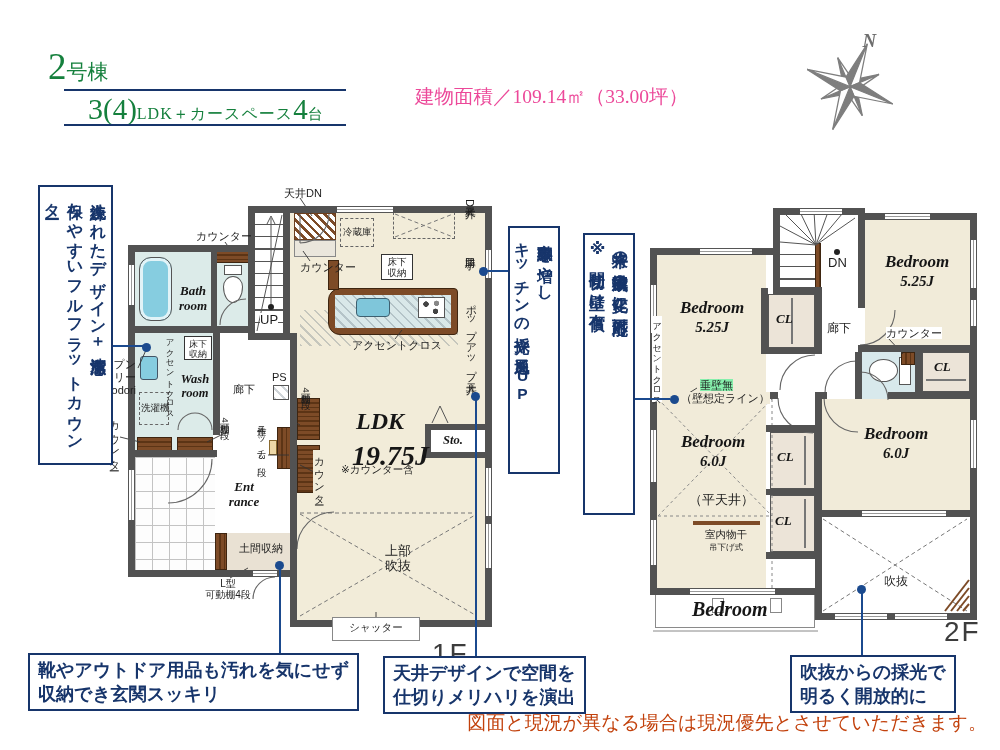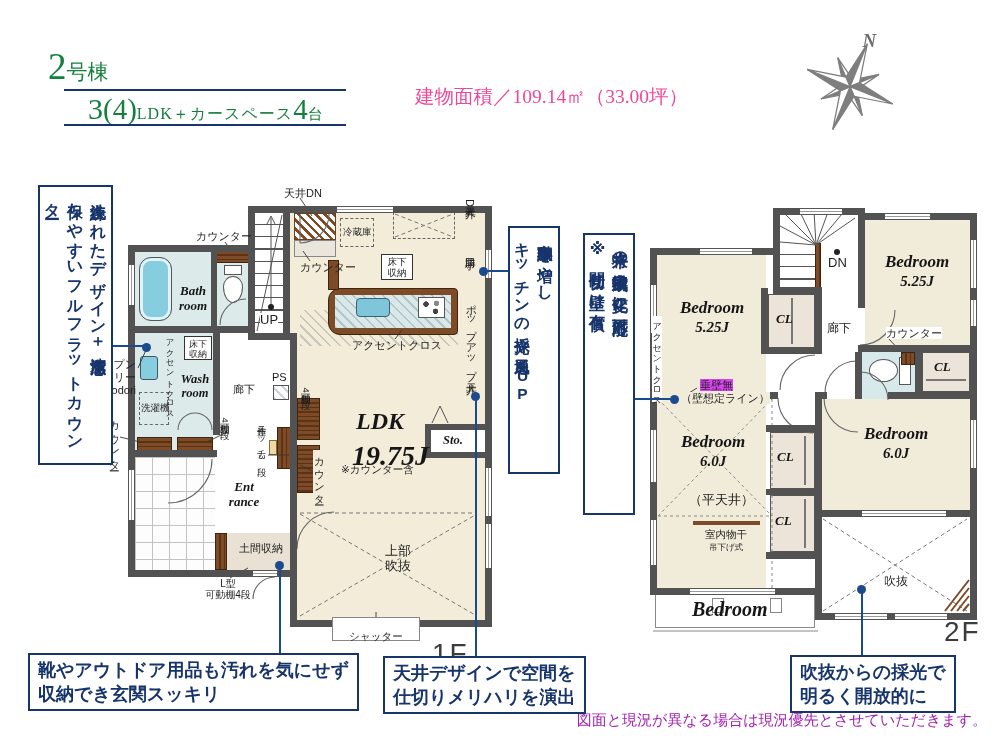--- a/index.html
+++ b/index.html
@@ -341,36 +341,36 @@
   <div class="lbl v" style="left:313px;top:450px;font-size:10.5px;background:#f2ecd9">カウンター</div>
   <div class="lbl ser" style="left:356px;top:408px;font-size:24px">LDK</div>
   <div class="lbl ser" style="left:352px;top:440px;font-size:28px">19.75J</div>
   <div class="lbl" style="left:341px;top:464px;font-size:10.5px">※カウンター含</div>
   <div class="lbl ser" style="left:443px;top:433px;font-size:12.5px">Sto.</div>
   <div class="lbl" style="left:260px;top:313px;font-size:13px;background:#fff">UP</div>
   <div class="lbl ser ctr" style="left:218px;top:480px;width:52px;font-size:13px"><span>Ent</span><br><span>rance</span></div>
   <div class="lbl" style="left:239px;top:542px;font-size:11px">土間収納</div>
   <div class="lbl ctr" style="left:196px;top:578px;width:64px;font-size:10px"><span>L型</span><br><span>可動棚4段</span></div>
   <div class="lbl ctr" style="left:378px;top:544px;width:40px;font-size:13px"><span>上部</span><br><span>吹抜</span></div>
-  <div class="boxlbl" style="left:332px;top:617px;width:88px;height:24px;font-size:10.5px;border-color:#888;padding-top:12px;z-index:5">シャッター</div>
+  <div class="boxlbl" style="left:332px;top:617px;width:88px;height:24px;font-size:10.5px;border-color:#888;padding-top:3px;z-index:5">シャッター</div>
   <div class="ftag" style="left:432px;top:638px">1F</div>
 
   <div class="lbl" style="left:828px;top:256px;font-size:13px">DN</div>
   <div class="lbl ser ctr" style="left:662px;top:298px;width:100px;font-size:17px"><span>Bedroom</span><br><span style="font-size:15px">5.25J</span></div>
   <div class="lbl ser ctr" style="left:866px;top:252px;width:102px;font-size:17px"><span>Bedroom</span><br><span style="font-size:15px">5.25J</span></div>
   <div class="lbl ser ctr" style="left:663px;top:432px;width:100px;font-size:17px"><span>Bedroom</span><br><span style="font-size:15px">6.0J</span></div>
   <div class="lbl ser ctr" style="left:846px;top:424px;width:100px;font-size:17px"><span>Bedroom</span><br><span style="font-size:15px">6.0J</span></div>
   <div class="lbl ser" style="left:776px;top:312px;font-size:13px">CL</div>
   <div class="lbl ser" style="left:934px;top:360px;font-size:13px">CL</div>
   <div class="lbl ser" style="left:777px;top:450px;font-size:13px">CL</div>
   <div class="lbl ser" style="left:775px;top:514px;font-size:13px">CL</div>
   <div class="lbl" style="left:827px;top:322px;font-size:12px">廊下</div>
   <div class="lbl" style="left:886px;top:327px;font-size:11px;background:#fff">カウンター</div>
   <div class="lbl v" style="left:652px;top:316px;font-size:9px;background:#fff;z-index:6">アクセントクロス</div>
-  <div class="lbl" style="left:700px;top:379px;font-size:11px;background:#d946ef">垂壁無</div>
+  <div class="lbl" style="left:700px;top:379px;font-size:11px;background:#86efac">垂壁無</div>
   <div class="lbl" style="left:681px;top:392px;font-size:11px;background:#f1ebd9">（壁想定ライン）</div>
   <div class="lbl" style="left:689px;top:493px;font-size:13px">（平天井）</div>
   <div class="lbl ctr" style="left:696px;top:529px;width:60px;font-size:10.5px"><span>室内物干</span><br><span style="font-size:8.5px">吊下げ式</span></div>
   <div class="lbl ser" style="left:692px;top:598px;font-size:20px">Bedroom</div>
   <div class="lbl" style="left:884px;top:575px;font-size:12px">吹抜</div>
   <div class="ftag" style="left:944px;top:616px">2F</div>
 
   <div class="notev" style="left:38px;top:185px;height:280px;font-size:16px;line-height:23px">
     <span class="col">洗練されたデザイン＋清潔感を</span>
     <span class="col">保ちやすいフルフラットカウンター</span>
@@ -404,15 +404,15 @@
   <div class="bline" style="left:861px;top:590px;width:2px;height:65px"></div>
   <div class="dot" style="left:142px;top:343px"></div>
   <div class="dot" style="left:479px;top:267px"></div>
   <div class="dot" style="left:471px;top:392px"></div>
   <div class="dot" style="left:275px;top:561px"></div>
   <div class="dot" style="left:670px;top:395px"></div>
   <div class="dot" style="left:857px;top:585px"></div>
   <div class="kdot" style="left:268px;top:304px"></div>
   <div class="kdot" style="left:834px;top:249px"></div>
 
-  <div class="lbl" style="left:455px;top:712px;width:532px;text-align:right;font-size:15px;color:#a21caf">図面と現況が異なる場合は現況優先とさせていただきます。</div>
+  <div class="lbl" style="left:455px;top:712px;width:532px;text-align:right;font-size:19px;color:#c2410c">図面と現況が異なる場合は現況優先とさせていただきます。</div>
 
 </div>
 
 </body></html>

